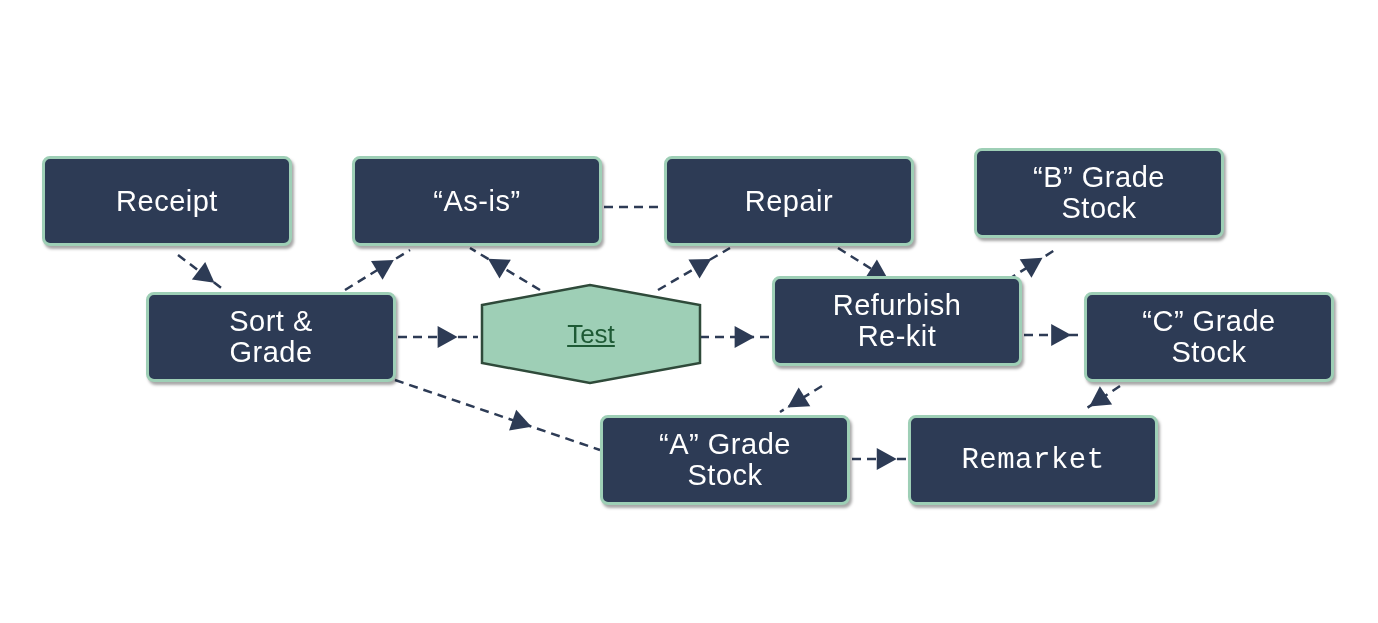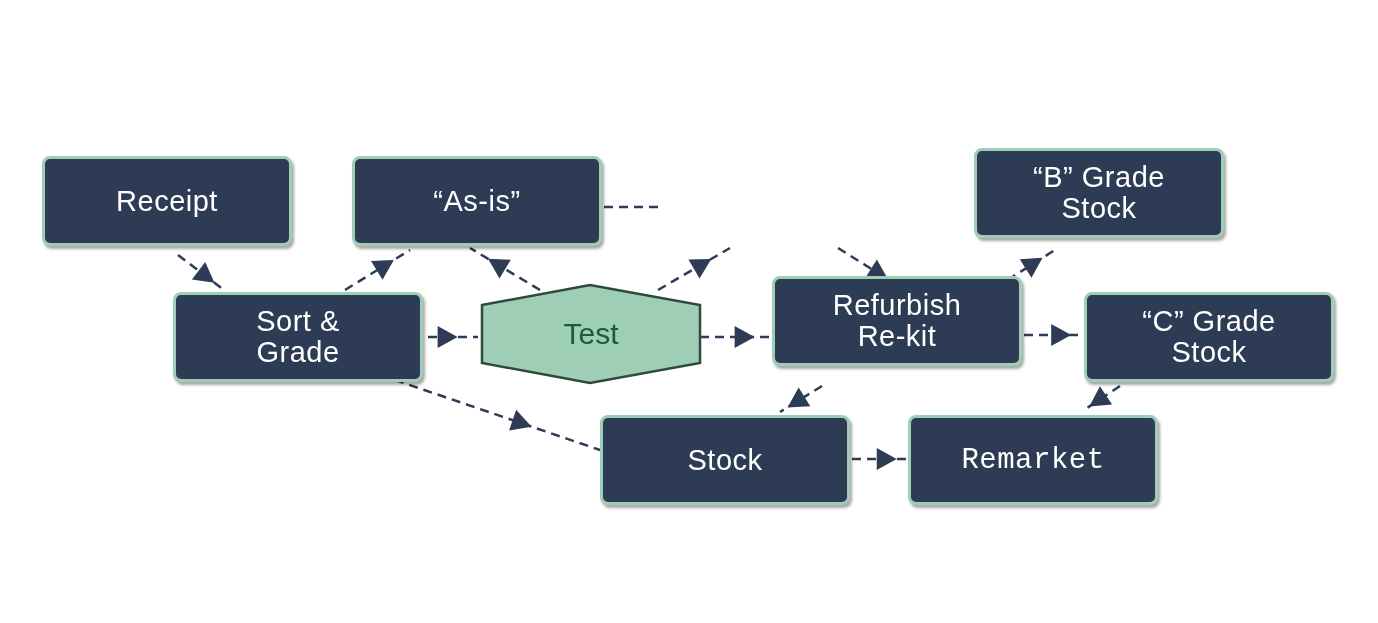--- a/index.html
+++ b/index.html
@@ -8,21 +8,21 @@
   #canvas { position:absolute; left:0; top:0; width:1132px; height:623px; }
   .node { position:absolute; box-sizing:border-box; background:#2d3b55;
           border:3px solid #9ecfb6; border-radius:8px;
           box-shadow:2px 3px 3px rgba(0,0,0,0.35);
           color:#ffffff; font-size:29px; line-height:31px; letter-spacing:0.5px;
           display:flex; flex-direction:column; align-items:center; justify-content:center;
           text-align:center; }
   .node span { display:block; }
   .test-label { position:absolute; left:482px; top:285px; width:218px; height:98px;
                 display:flex; align-items:center; justify-content:center;
-                color:#1e5a35; font-size:30px; font-family:"Liberation Sans", sans-serif; }
+                color:#1e5a35; font-size:26px; font-family:"Liberation Sans", sans-serif;text-decoration:underline; }
   svg { position:absolute; left:0; top:0; }
 </style>
 </head>
 <body>
 
 <div id="canvas">
   <svg width="1378" height="623">
     <defs>
       <marker id="arrow" viewBox="0 0 10 10" refX="9" refY="5" markerWidth="10" markerHeight="10" markerUnits="userSpaceOnUse" orient="auto">
         <path d="M0,0 L10,5 L0,10 z" fill="#2d3b55"></path>
@@ -61,43 +61,47 @@
   </svg>
 
   <div class="node" style="left:42px;top:156px;width:250px;height:90px;">
     <span>Receipt</span>
   </div>
 
   <div class="node" style="left:352px;top:156px;width:250px;height:90px;">
     <span>“As-is”</span>
   </div>
 
+  <div class="node" style="left:664px;top:156px;width:250px;height:90px;">
+    <span>Repair</span>
+  </div>
 
   <div class="node" style="left:974px;top:148px;width:250px;height:90px;">
     <span>“B” Grade</span>
     <span>Stock</span>
   </div>
 
-  <div class="node" style="left:146px;top:292px;width:250px;height:90px;margin-left:27px;">
+  <div class="node" style="left:146px;top:292px;width:250px;height:90px;">
     <span>Sort &amp;</span>
     <span>Grade</span>
   </div>
 
   <div class="test-label">Test</div>
 
   <div class="node" style="left:772px;top:276px;width:250px;height:90px;">
     <span>Refurbish</span>
     <span>Re-kit</span>
   </div>
 
   <div class="node" style="left:1084px;top:292px;width:250px;height:90px;">
     <span>“C” Grade</span>
     <span>Stock</span>
   </div>
 
   <div class="node" style="left:600px;top:415px;width:250px;height:90px;">
+    <span>“A” Grade</span>
     <span>Stock</span>
   </div>
 
   <div class="node" style="left:908px;top:415px;width:250px;height:90px;font-family:Liberation Mono, monospace;">
     <span>Remarket</span>
   </div>
 </div>
 
 </body></html>

